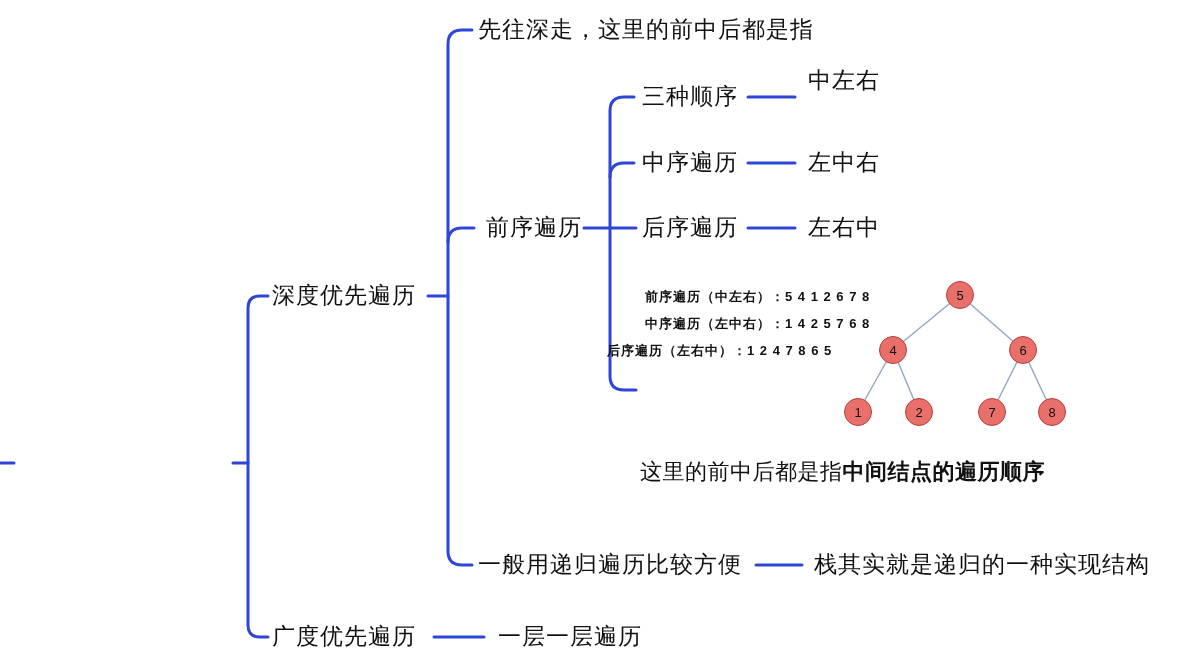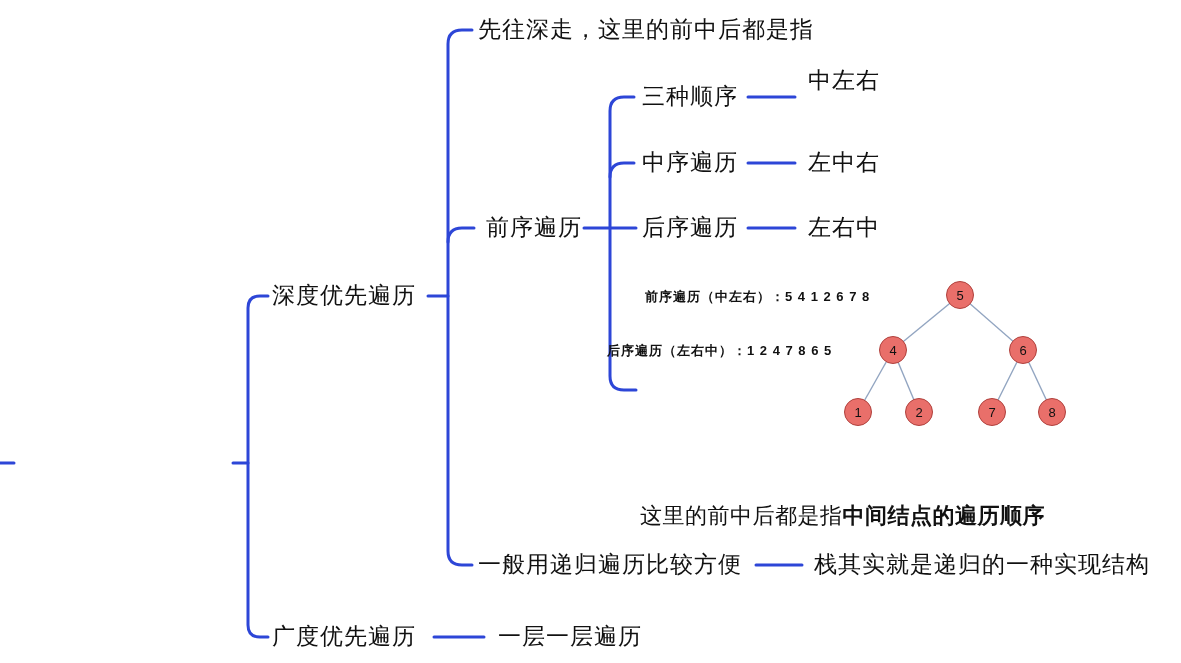--- a/index.html
+++ b/index.html
@@ -27,21 +27,20 @@
     font-size:13px;
     font-weight:bold;
     letter-spacing:1px;
   }
   .caption{
     position:absolute;
     transform:translateY(-50%);
     white-space:nowrap;
     font-size:22px;
     letter-spacing:0.5px;
-    margin-top:44px;
   }
   .caption b{font-weight:bold;}
   .tree-node{
     position:absolute;
     width:28px;height:28px;
     margin-left:-14px;margin-top:-14px;
     border-radius:50%;
     background:#e96f6a;
     border:1.5px solid #b0413d;
     box-sizing:border-box;
@@ -104,20 +103,21 @@
   <div class="label" style="left:642px;top:97px">三种顺序</div>
   <div class="label" style="left:808px;top:81px">中左右</div>
 
   <div class="label" style="left:642px;top:163px">中序遍历</div>
   <div class="label" style="left:808px;top:163px">左中右</div>
 
   <div class="label" style="left:642px;top:228px">后序遍历</div>
   <div class="label" style="left:808px;top:228px">左右中</div>
 
   <div class="example-line" style="left:645px;top:297px">前序遍历（中左右）：5 4 1 2 6 7 8</div>
+  <div class="example-line" style="left:645px;top:324px">中序遍历（左中右）：1 4 2 5 7 6 8</div>
   <div class="example-line" style="left:607px;top:351px">后序遍历（左右中）：1 2 4 7 8 6 5</div>
 
   <div class="tree-node" style="left:960px;top:295px">5</div>
   <div class="tree-node" style="left:893px;top:350px">4</div>
   <div class="tree-node" style="left:1023px;top:350px">6</div>
   <div class="tree-node" style="left:858px;top:412px">1</div>
   <div class="tree-node" style="left:919px;top:412px">2</div>
   <div class="tree-node" style="left:992px;top:412px">7</div>
   <div class="tree-node" style="left:1052px;top:412px">8</div>
 

